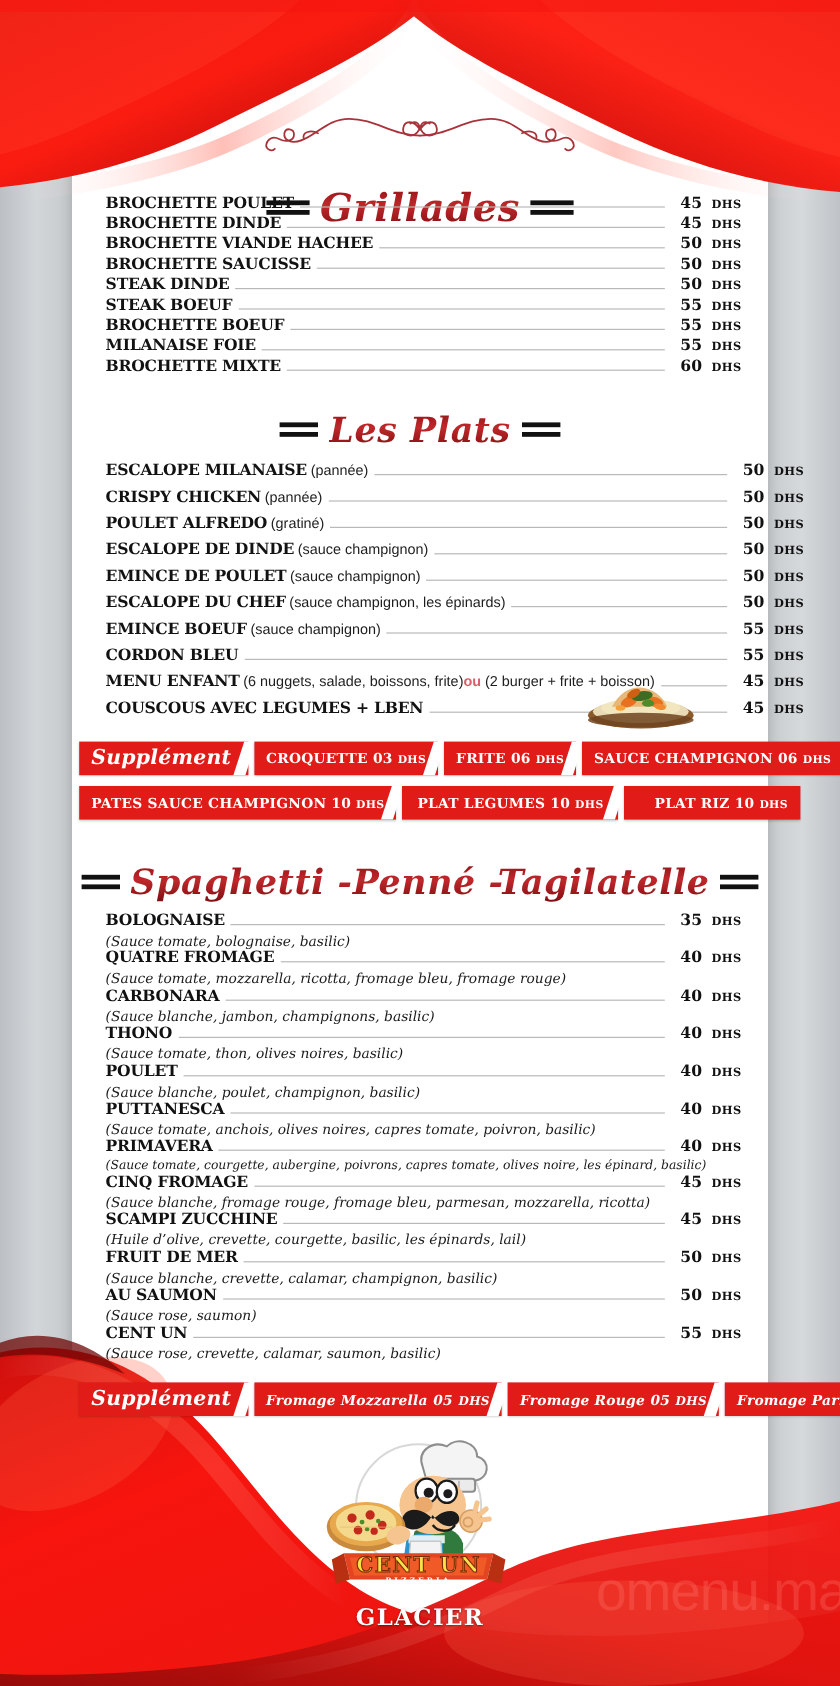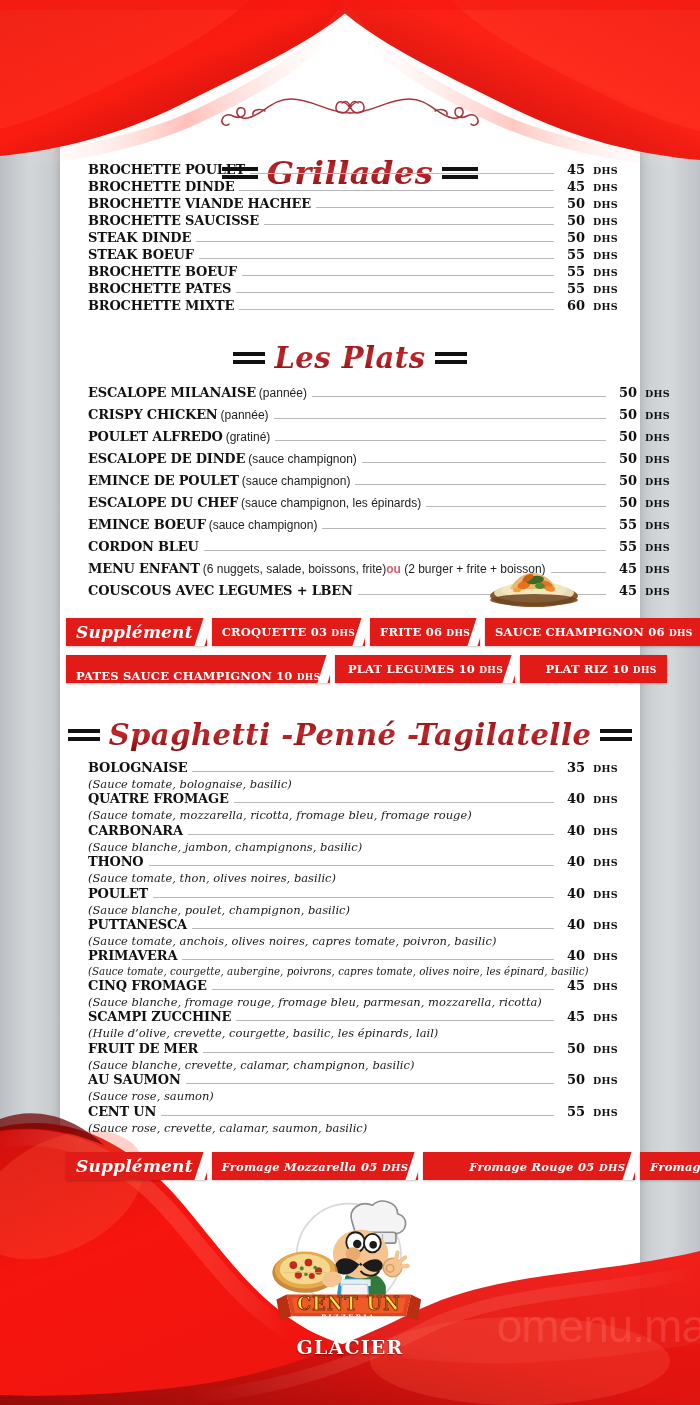--- a/index.html
+++ b/index.html
@@ -305,21 +305,21 @@
         <span class="price">55</span>
         <span class="cur">DHS</span>
       </div>
       <div class="row">
         <span class="nm">BROCHETTE BOEUF</span>
         <span class="leader"></span>
         <span class="price">55</span>
         <span class="cur">DHS</span>
       </div>
       <div class="row">
-        <span class="nm">BROCHETTE PATES</span>
+        <span class="nm">MILANAISE FOIE</span>
         <span class="leader"></span>
         <span class="price">55</span>
         <span class="cur">DHS</span>
       </div>
       <div class="row">
         <span class="nm">BROCHETTE MIXTE</span>
         <span class="leader"></span>
         <span class="price">60</span>
         <span class="cur">DHS</span>
       </div>
@@ -449,21 +449,21 @@
       <div class="supp-seg" style="flex:1 1 auto;">
         <span class="txt">
           <span class="p">SAUCE CHAMPIGNON</span>
           <span class="p">06</span>
           <span class="u">DHS</span>
         </span>
       </div>
     </div>
 
     <div class="supp-row" style="margin-top:9px;">
-      <div class="supp-seg" style="flex:0 0 256px;align-items:flex-end;">
+      <div class="supp-seg" style="flex:0 0 256px;">
         <span class="txt">
           <span class="p">PATES SAUCE CHAMPIGNON</span>
           <span class="p">10</span>
           <span class="u">DHS</span>
         </span>
         <span class="slash"></span>
       </div>
       <div class="supp-seg" style="flex:0 0 180px;">
         <span class="txt">
           <span class="p">PLAT LEGUMES</span>
@@ -612,21 +612,21 @@
         <span class="slash"></span>
       </div>
       <div class="supp-seg" style="flex:0 0 164px;">
         <span class="txt script">
           <span class="p">Fromage Mozzarella</span>
           <span class="p">05</span>
           <span class="u">DHS</span>
         </span>
         <span class="slash"></span>
       </div>
-      <div class="supp-seg" style="flex:0 0 140px;padding-left:36px;">
+      <div class="supp-seg" style="flex:0 0 140px;">
         <span class="txt script">
           <span class="p">Fromage Rouge</span>
           <span class="p">05</span>
           <span class="u">DHS</span>
         </span>
         <span class="slash"></span>
       </div>
       <div class="supp-seg" style="flex:1 1 auto;">
         <span class="txt script">
           <span class="p">Fromage Parmesan</span>

